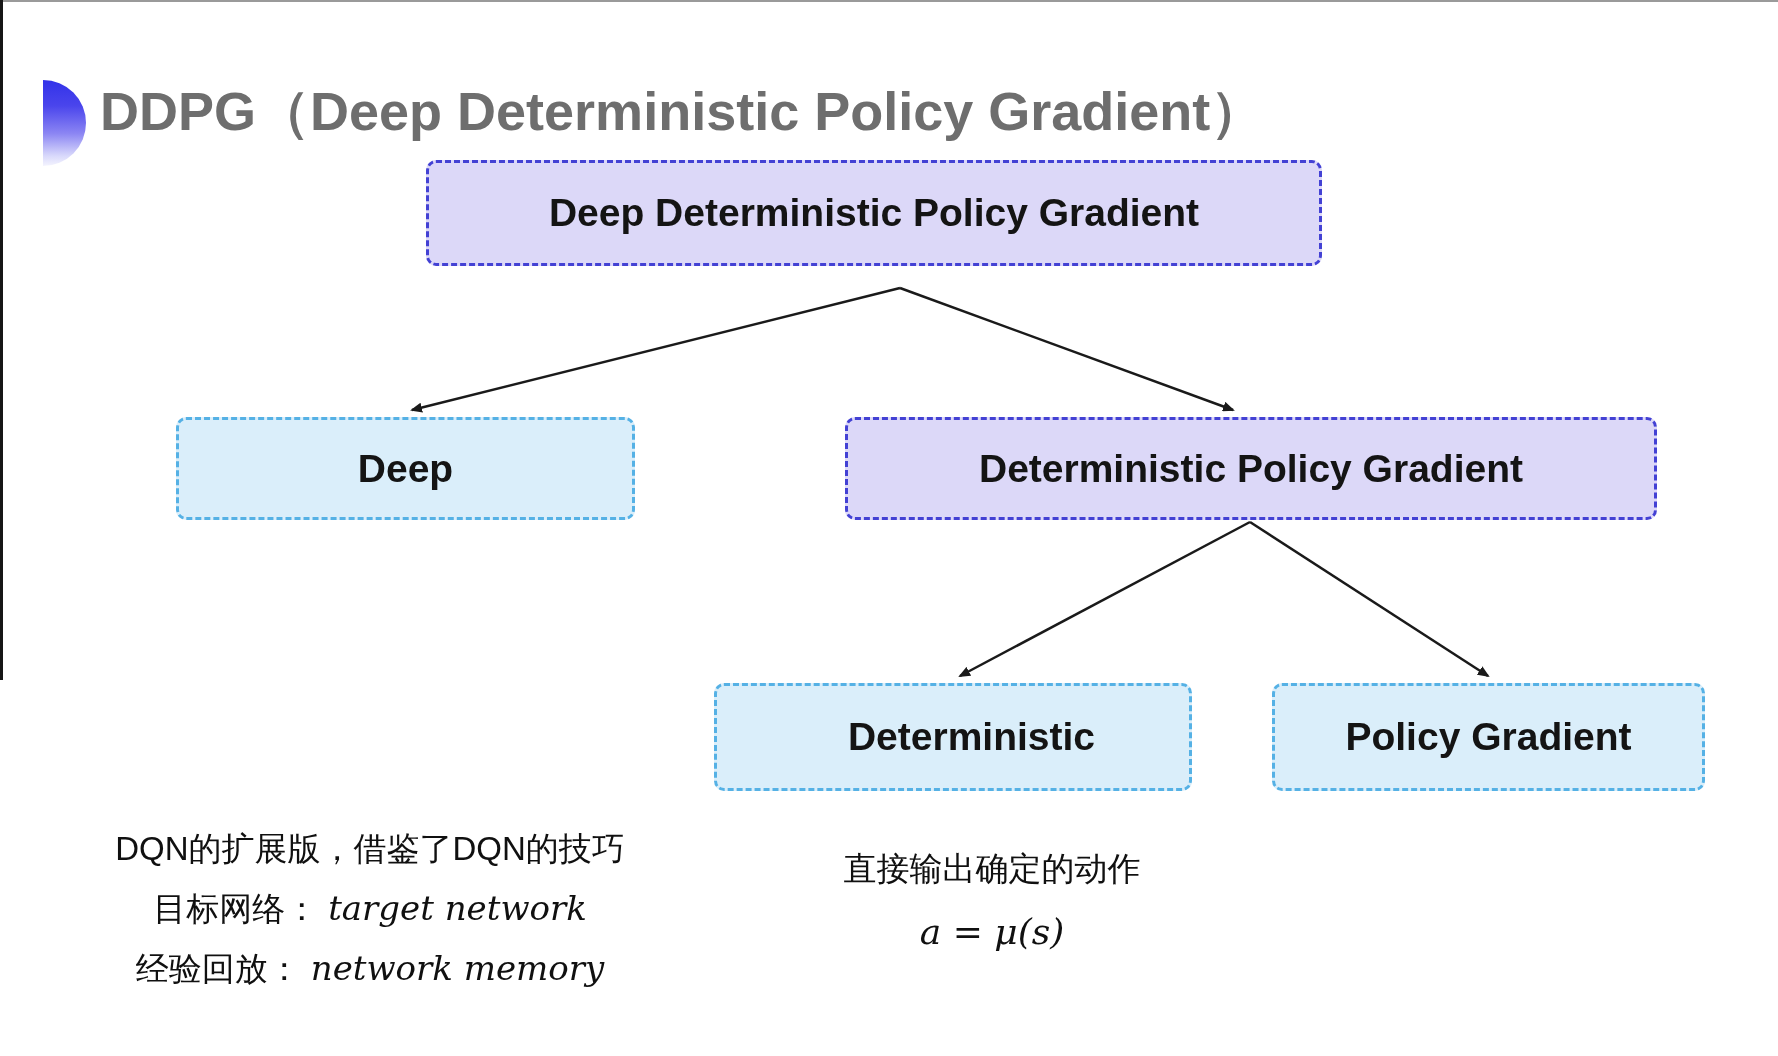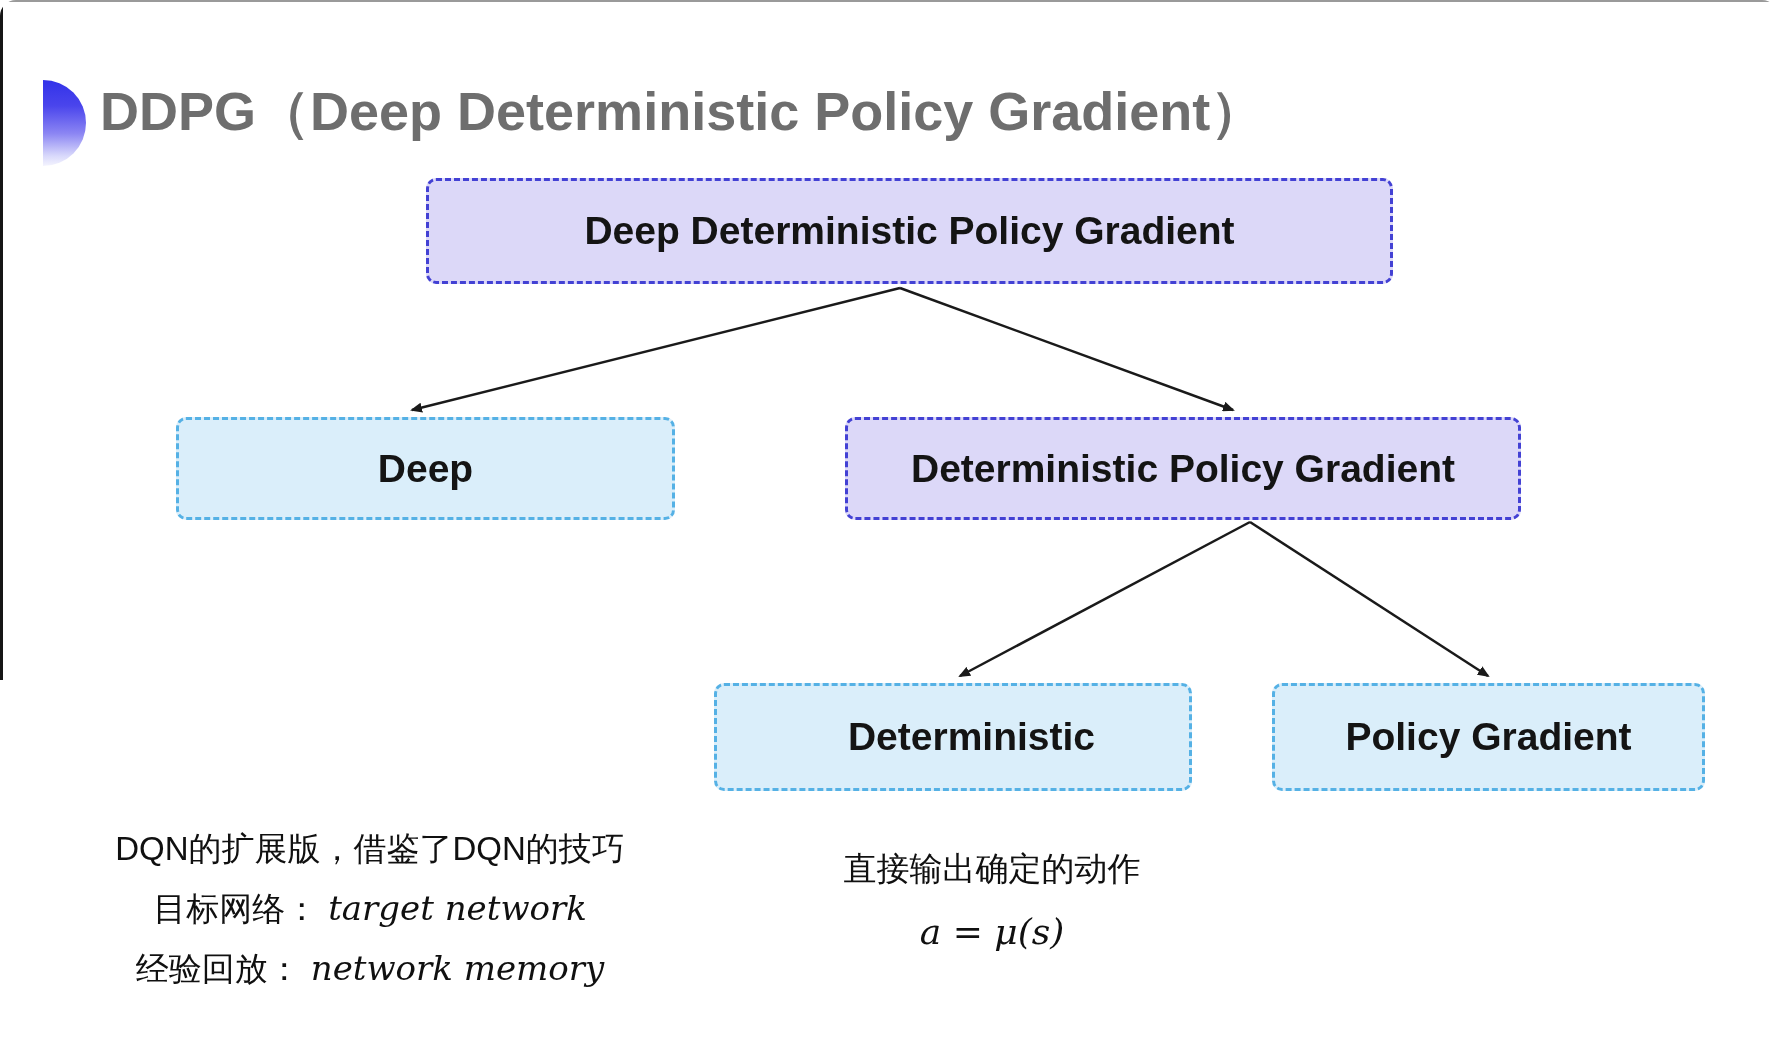--- a/index.html
+++ b/index.html
@@ -3,21 +3,20 @@
 <meta charset="utf-8">
 <style>
   html, body { margin: 0; padding: 0; background: #ffffff; }
   .slide {
     position: relative;
     width: 1778px;
     height: 1056px;
     background: #ffffff;
     overflow: hidden;
     font-family: "Liberation Sans", "DejaVu Sans", sans-serif;
-    border-radius: 16px;
   }
   .top-edge-line {
     position: absolute; left: 0; top: 0; width: 1778px; height: 2px;
     background: #9a9a9a;
   }
   .left-edge-line {
     position: absolute; left: 0; top: 0; width: 3px; height: 680px;
     background: #161616;
   }
   .bullet {
@@ -33,23 +32,23 @@
   .node {
     position: absolute;
     display: flex; align-items: center; justify-content: center;
     border-radius: 10px;
     font-size: 39px; font-weight: 600; color: #141414;
     text-align: center; white-space: nowrap;
     box-sizing: border-box;
   }
   .node.purple { background: #dcd8f8; border: 3px dashed #4341d4; }
   .node.blue   { background: #daeefa; border: 3px dashed #55b1e5; }
-  .node-root { left: 426px; top: 178px; width: 967px; height: 106px; }
-  .node-deep { left: 176px; top: 417px; width: 499px; height: 103px; text-align: right; }
-  .node-dpg  { left: 845px; top: 417px; width: 676px; height: 103px; }
+  .node-root { left: 426px; top: 160px; width: 896px; height: 106px; }
+  .node-deep { left: 176px; top: 417px; width: 459px; height: 103px; text-align: right; }
+  .node-dpg  { left: 845px; top: 417px; width: 812px; height: 103px; }
   .node-det  { left: 714px; top: 683px; width: 478px; height: 108px; padding-left: 37px; }
   .node-pg   { left: 1272px; top: 683px; width: 433px; height: 108px; }
   .arrows { position: absolute; left: 0; top: 0; width: 1778px; height: 1056px; pointer-events: none; }
   .annotation {
     position: absolute; text-align: center; color: #101010;
   }
   .ann-deep { left: 90px;  width: 560px; top: 832px; }
   .ann-det  { left: 772px; width: 440px; top: 852px; }
   .ann-pg   { left: 1272px; width: 440px; top: 852px; }
   .ann-line { font-size: 33px; font-weight: 500; line-height: 1.0; margin-bottom: 26px; white-space: nowrap; }

